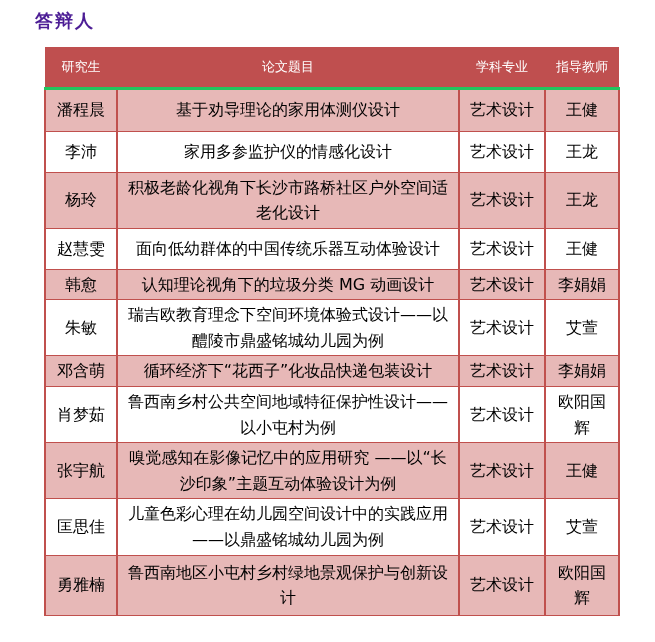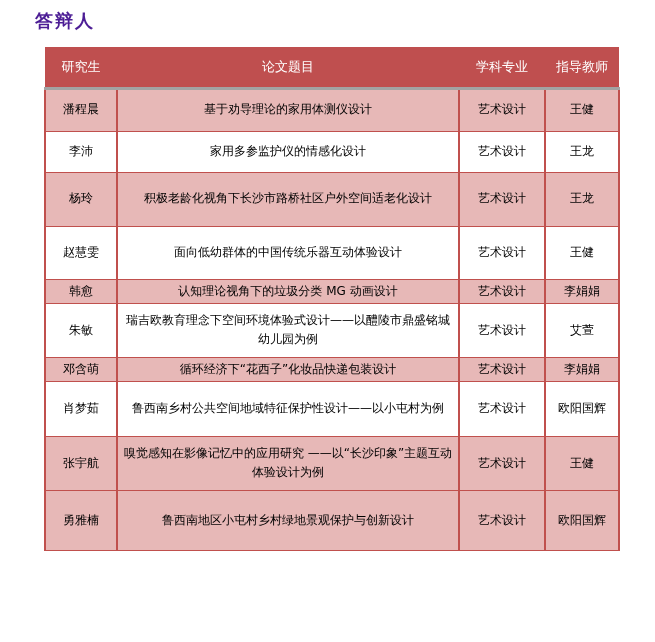--- a/index.html
+++ b/index.html
@@ -40,29 +40,29 @@
     margin: 14px 0 0 44px;
   }
   table.defense-table thead th {
     background: var(--header-bg);
     color: var(--header-text);
     font-weight: normal;
     font-size: 13px;
     height: 41px;
     padding: 0;
     border: none;
-    border-bottom: 3px solid #a3a3a3;
+    border-bottom: 3px solid #22c55e;
     text-align: center;
     vertical-align: middle;
   }
   table.defense-table tbody td {
     border: 2px solid var(--border);
     border-top-width: 1px;
     border-bottom-width: 1px;
-    font-size: 12px;
+    font-size: 16px;
     line-height: 1.6;
     text-align: center;
     vertical-align: middle;
     padding: 2px 5px;
     color: var(--body-text);
   }
   table.defense-table tbody tr.pink { background: var(--row-pink); }
   table.defense-table tbody tr.white { background: var(--row-white); margin-top: 13px; }
 </style>
 </head>
@@ -98,21 +98,21 @@
           <td>家用多参监护仪的情感化设计</td>
           <td>艺术设计</td>
           <td>王龙</td>
         </tr>
         <tr class="pink" style="height: 54px;">
           <td>杨玲</td>
           <td>积极老龄化视角下长沙市路桥社区户外空间适老化设计</td>
           <td>艺术设计</td>
           <td>王龙</td>
         </tr>
-        <tr class="white" style="height: 53px;">
+        <tr class="white" style="height: 41px;">
           <td>赵慧雯</td>
           <td>面向低幼群体的中国传统乐器互动体验设计</td>
           <td>艺术设计</td>
           <td>王健</td>
         </tr>
         <tr class="pink" style="height: 18px;">
           <td>韩愈</td>
           <td>认知理论视角下的垃圾分类 MG 动画设计</td>
           <td>艺术设计</td>
           <td>李娟娟</td>
@@ -134,20 +134,26 @@
           <td>鲁西南乡村公共空间地域特征保护性设计——以小屯村为例</td>
           <td>艺术设计</td>
           <td>欧阳国辉</td>
         </tr>
         <tr class="pink" style="height: 54px;">
           <td>张宇航</td>
           <td>嗅觉感知在影像记忆中的应用研究 ——以“长沙印象”主题互动体验设计为例</td>
           <td>艺术设计</td>
           <td>王健</td>
         </tr>
+        <tr class="white" style="height: 54px;">
+          <td>匡思佳</td>
+          <td>儿童色彩心理在幼儿园空间设计中的实践应用——以鼎盛铭城幼儿园为例</td>
+          <td>艺术设计</td>
+          <td>艾萱</td>
+        </tr>
         <tr class="pink" style="height: 60px;">
           <td>勇雅楠</td>
           <td>鲁西南地区小屯村乡村绿地景观保护与创新设计</td>
           <td>艺术设计</td>
           <td>欧阳国辉</td>
         </tr>
       </tbody>
   </table>
 </div>
 

